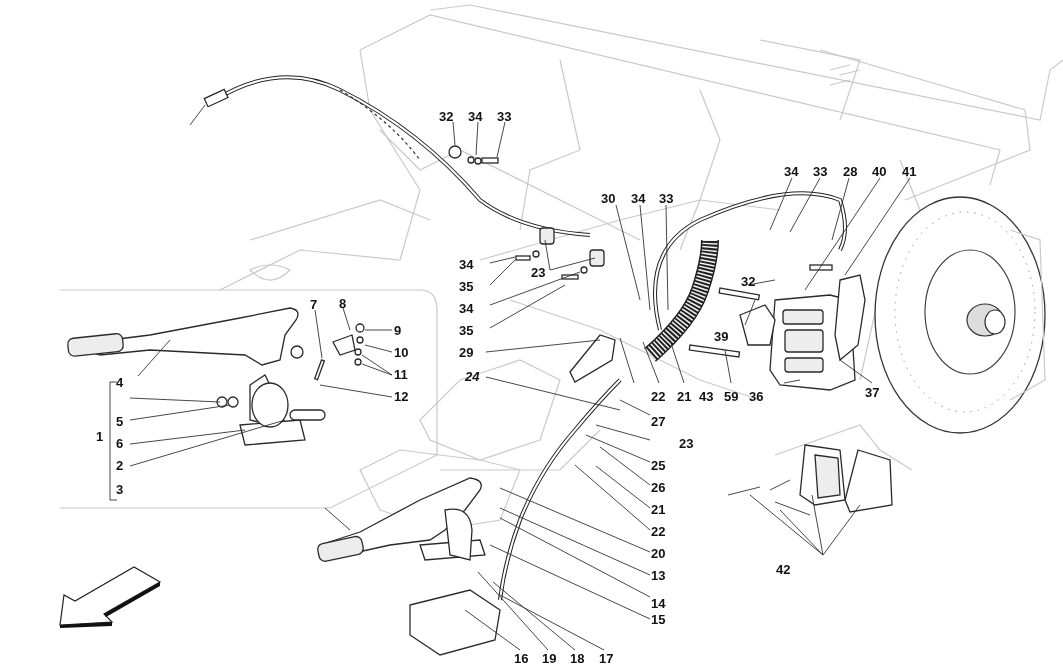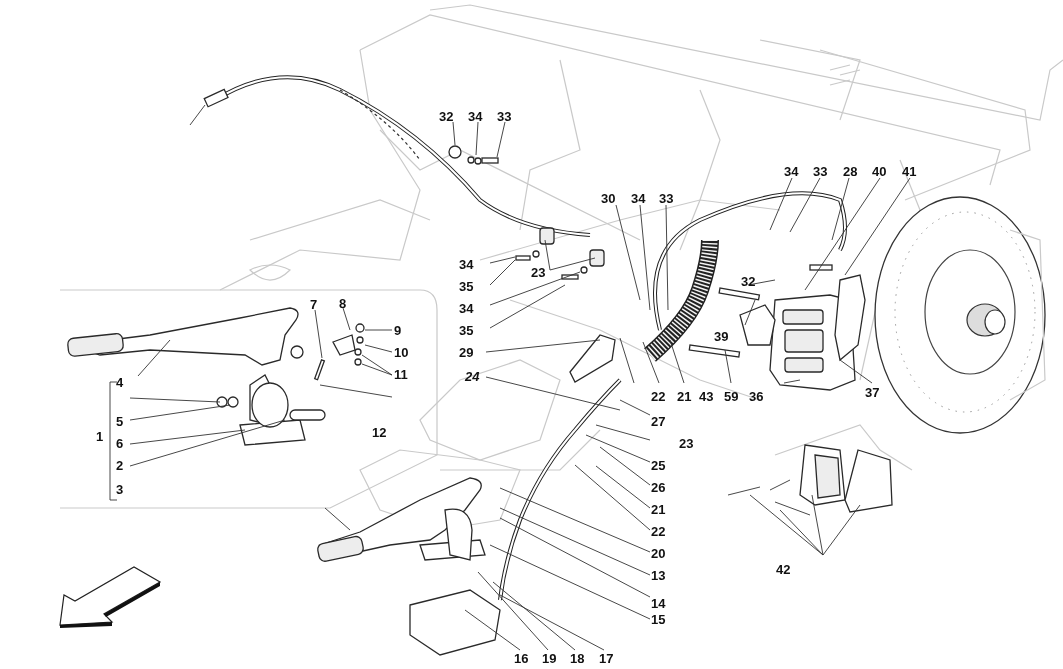--- a/index.html
+++ b/index.html
@@ -251,20 +251,20 @@
 <div class="lbl" style="left:570px;top:652px;">18</div>
 <div class="lbl" style="left:599px;top:652px;text-align:center;">17</div>
 
 <div class="lbl" style="left:776px;top:563px;">42</div>
 
 <div class="lbl" style="left:310px;top:298px;">7</div>
 <div class="lbl" style="left:339px;top:297px;">8</div>
 <div class="lbl" style="left:394px;top:324px;">9</div>
 <div class="lbl" style="left:394px;top:346px;">10</div>
 <div class="lbl" style="left:394px;top:368px;">11</div>
-<div class="lbl" style="left:372px;top:390px;margin-top:36px;">12</div>
+<div class="lbl" style="left:394px;top:390px;">12</div>
 
 <div class="lbl" style="left:116px;top:376px;">4</div>
 <div class="lbl" style="left:116px;top:415px;">5</div>
 <div class="lbl" style="left:116px;top:437px;">6</div>
 <div class="lbl" style="left:96px;top:430px;">1</div>
 <div class="lbl" style="left:116px;top:459px;">2</div>
 <div class="lbl" style="left:116px;top:483px;">3</div>
 
 </body></html>

